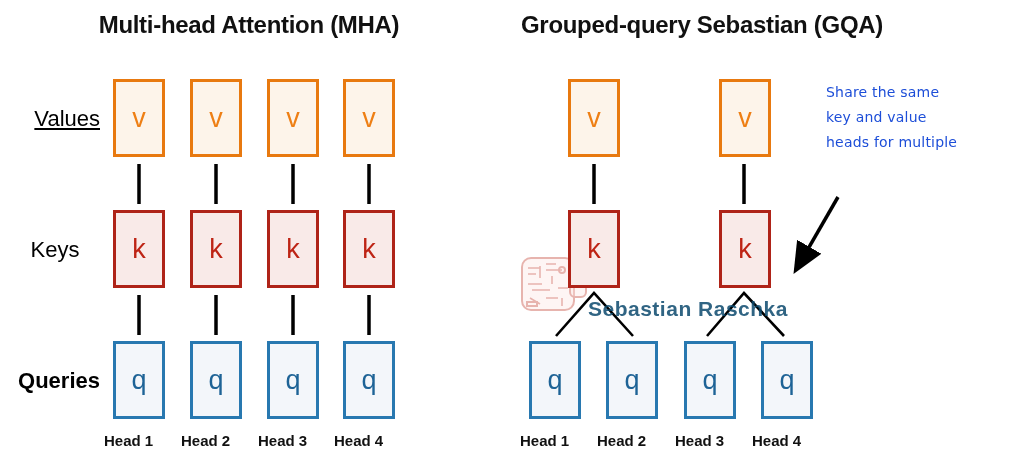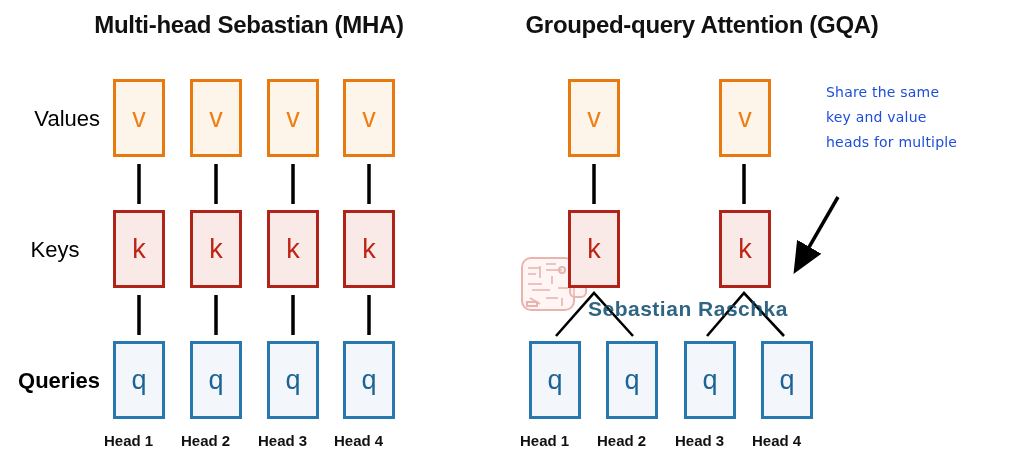--- a/index.html
+++ b/index.html
@@ -9,21 +9,21 @@
   }
   .title{
     position:absolute;top:11px;font-size:24px;font-weight:bold;color:#111;
     text-align:center;letter-spacing:-0.3px;
   }
   .title.mha{left:59px;width:380px;}
   .title.gqa{left:512px;width:380px;}
   .rowlabel{
     position:absolute;font-size:22px;color:#000;text-align:right;width:90px;
   }
-  .rowlabel.values{left:10px;top:106px;}
+  .rowlabel.values{left:10px;top:106px;text-decoration:underline;}
   .rowlabel.keys{left:10px;top:237px;text-align:center;}
   .rowlabel.queries{left:10px;top:368px;font-weight:bold;}
   .box{
     position:absolute;width:46px;height:72px;border:3px solid;
     display:flex;align-items:center;justify-content:center;
     font-size:27px;line-height:1;box-sizing:content-box;
   }
   .vbox{border-color:#E8790F;background:#FDF4EA;color:#EE7F15;}
   .kbox{border-color:#AF2318;background:#F9EAE8;color:#BE2415;}
   .qbox{border-color:#2878B0;background:#F3F6FA;color:#1E6396;}
@@ -45,22 +45,22 @@
     font-size:21px;font-weight:bold;color:#0c4a6e;opacity:0.85;
     letter-spacing:0.5px;white-space:nowrap;
   }
   .stamp{position:absolute;left:520px;top:255px;opacity:0.45;}
 </style>
 </head>
 <body>
 
 <div id="canvas">
 
-  <div class="title mha">Multi-head Sebastian (MHA)</div>
-  <div class="title gqa">Grouped-query Attention (GQA)</div>
+  <div class="title mha">Multi-head Attention (MHA)</div>
+  <div class="title gqa">Grouped-query Sebastian (GQA)</div>
 
   <div class="rowlabel values">Values</div>
   <div class="rowlabel keys">Keys</div>
   <div class="rowlabel queries">Queries</div>
 
   <svg id="wires" width="1023" height="474" viewBox="0 0 1023 474">
     <defs>
       <marker id="ah" markerWidth="10" markerHeight="10" refX="7" refY="4" orient="auto">
         <path d="M0,0 L9,4 L0,8 z" fill="#000"></path>
       </marker>

